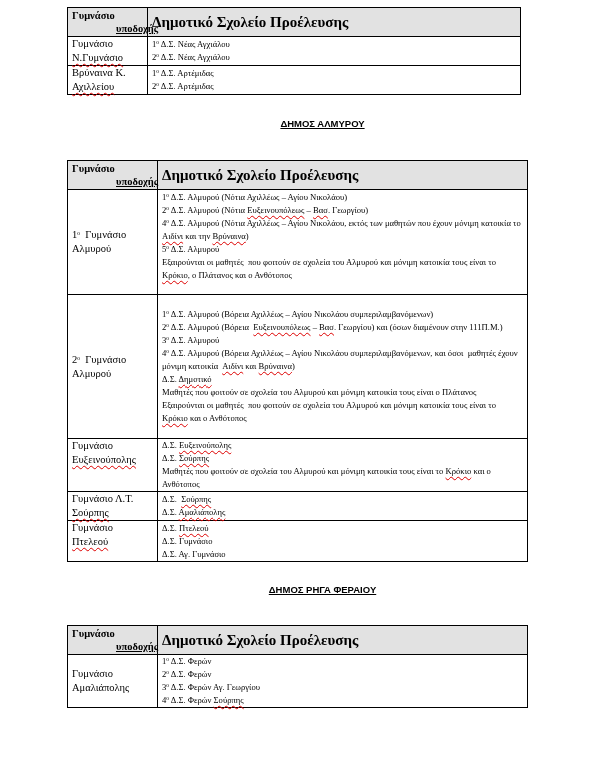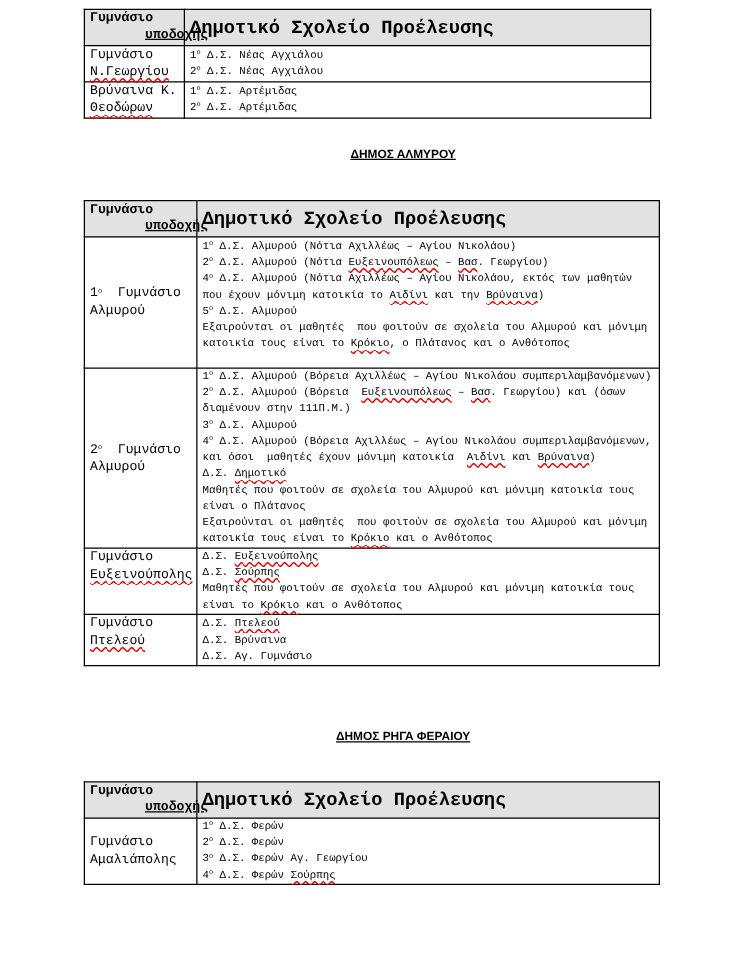--- a/index.html
+++ b/index.html
@@ -2,21 +2,21 @@
 <html><head>
 <meta charset="utf-8">
 <style>
   html, body { margin: 0; padding: 0; background: #ffffff; }
   body {
     width: 601px; height: 763px; position: relative; overflow: hidden;
     font-family: "Liberation Sans", sans-serif; color: #000;
   }
   table.school {
     position: absolute; border-collapse: collapse; table-layout: fixed;
-    font-family: Liberation Mono, monospace;
+    font-family: Liberation Serif, serif;
   }
   table.school td, table.school th {
     border: 1px solid #000; padding: 0 4px; vertical-align: middle; text-align: left;
   }
   table.school th {
     background: #e2e2e2; font-weight: bold; font-size: 10.5px; line-height: 13px;
   }
   table.school th.col2 { font-size: 15px; }
   td.gym { font-size: 10.5px; line-height: 14px; }
   td.origin { font-size: 8.6px; line-height: 13px; padding-left: 5px; }
@@ -42,31 +42,31 @@
       <tr style="height:29px">
     <th>
           <span class="line">Γυμνάσιο</span>
           <span class="line u-head">υποδοχής</span>
         </th>
     <th class="col2">Δημοτικό Σχολείο Προέλευσης</th>
   </tr>
   <tr style="height:29px">
     <td class="gym">
           <span class="line">Γυμνάσιο</span>
-          <span class="line sq">Ν.Γεωργίου</span>
+          <span class="line sq">Ν.Γυμνάσιο</span>
         </td>
     <td class="origin">
       <span class="line">1<sup>ο</sup> Δ.Σ. Νέας Αγχιάλου</span>
       <span class="line">2<sup>ο</sup> Δ.Σ. Νέας Αγχιάλου</span>
     </td>
   </tr>
   <tr style="height:29px">
     <td class="gym">
           <span class="line">Βρύναινα Κ.</span>
-          <span class="line sq">Θεοδώρων</span>
+          <span class="line sq">Αχιλλείου</span>
         </td>
     <td class="origin">
       <span class="line">1<sup>ο</sup> Δ.Σ. Αρτέμιδας</span>
       <span class="line">2<sup>ο</sup> Δ.Σ. Αρτέμιδας</span>
     </td>
   </tr>
 </tbody>
   </table>
 
 <div class="section-title" style="top:118px; left:22px;">ΔΗΜΟΣ ΑΛΜΥΡΟΥ</div>
@@ -116,28 +116,38 @@
     <td class="gym" style="vertical-align:top;">
           <span class="line">Γυμνάσιο</span>
           <span class="line sq">Ευξεινούπολης</span>
         </td>
     <td class="origin">
       <span class="line">Δ.Σ. <span class="sq">Ευξεινούπολης</span></span>
       <span class="line">Δ.Σ. <span class="sq">Σούρπης</span></span>
       <span class="line">Μαθητές που φοιτούν σε σχολεία του Αλμυρού και μόνιμη κατοικία τους είναι το <span class="sq">Κρόκιο</span> και ο Ανθότοπος</span>
     </td>
   </tr>
+  <tr style="height:28px">
+    <td class="gym">
+          <span class="line">Γυμνάσιο Λ.Τ.</span>
+          <span class="line sq">Σούρπης</span>
+        </td>
+    <td class="origin">
+      <span class="line">Δ.Σ.&nbsp; <span class="sq">Σούρπης</span></span>
+      <span class="line">Δ.Σ. <span class="sq">Αμαλιάπολης</span></span>
+    </td>
+  </tr>
   <tr style="height:41px">
     <td class="gym" style="vertical-align:top;">
           <span class="line">Γυμνάσιο</span>
           <span class="line sq">Πτελεού</span>
         </td>
     <td class="origin">
       <span class="line">Δ.Σ. <span class="sq">Πτελεού</span></span>
-      <span class="line">Δ.Σ. Βρύναινα</span>
+      <span class="line">Δ.Σ. Γυμνάσιο</span>
       <span class="line">Δ.Σ. Αγ. Γυμνάσιο</span>
     </td>
   </tr>
 </tbody>
   </table>
 
 <div class="section-title" style="top:584px; left:22px;">ΔΗΜΟΣ ΡΗΓΑ ΦΕΡΑΙΟΥ</div>
 
 <table class="school" style="left:67px; top:625px; width:461px;">
   <colgroup>

